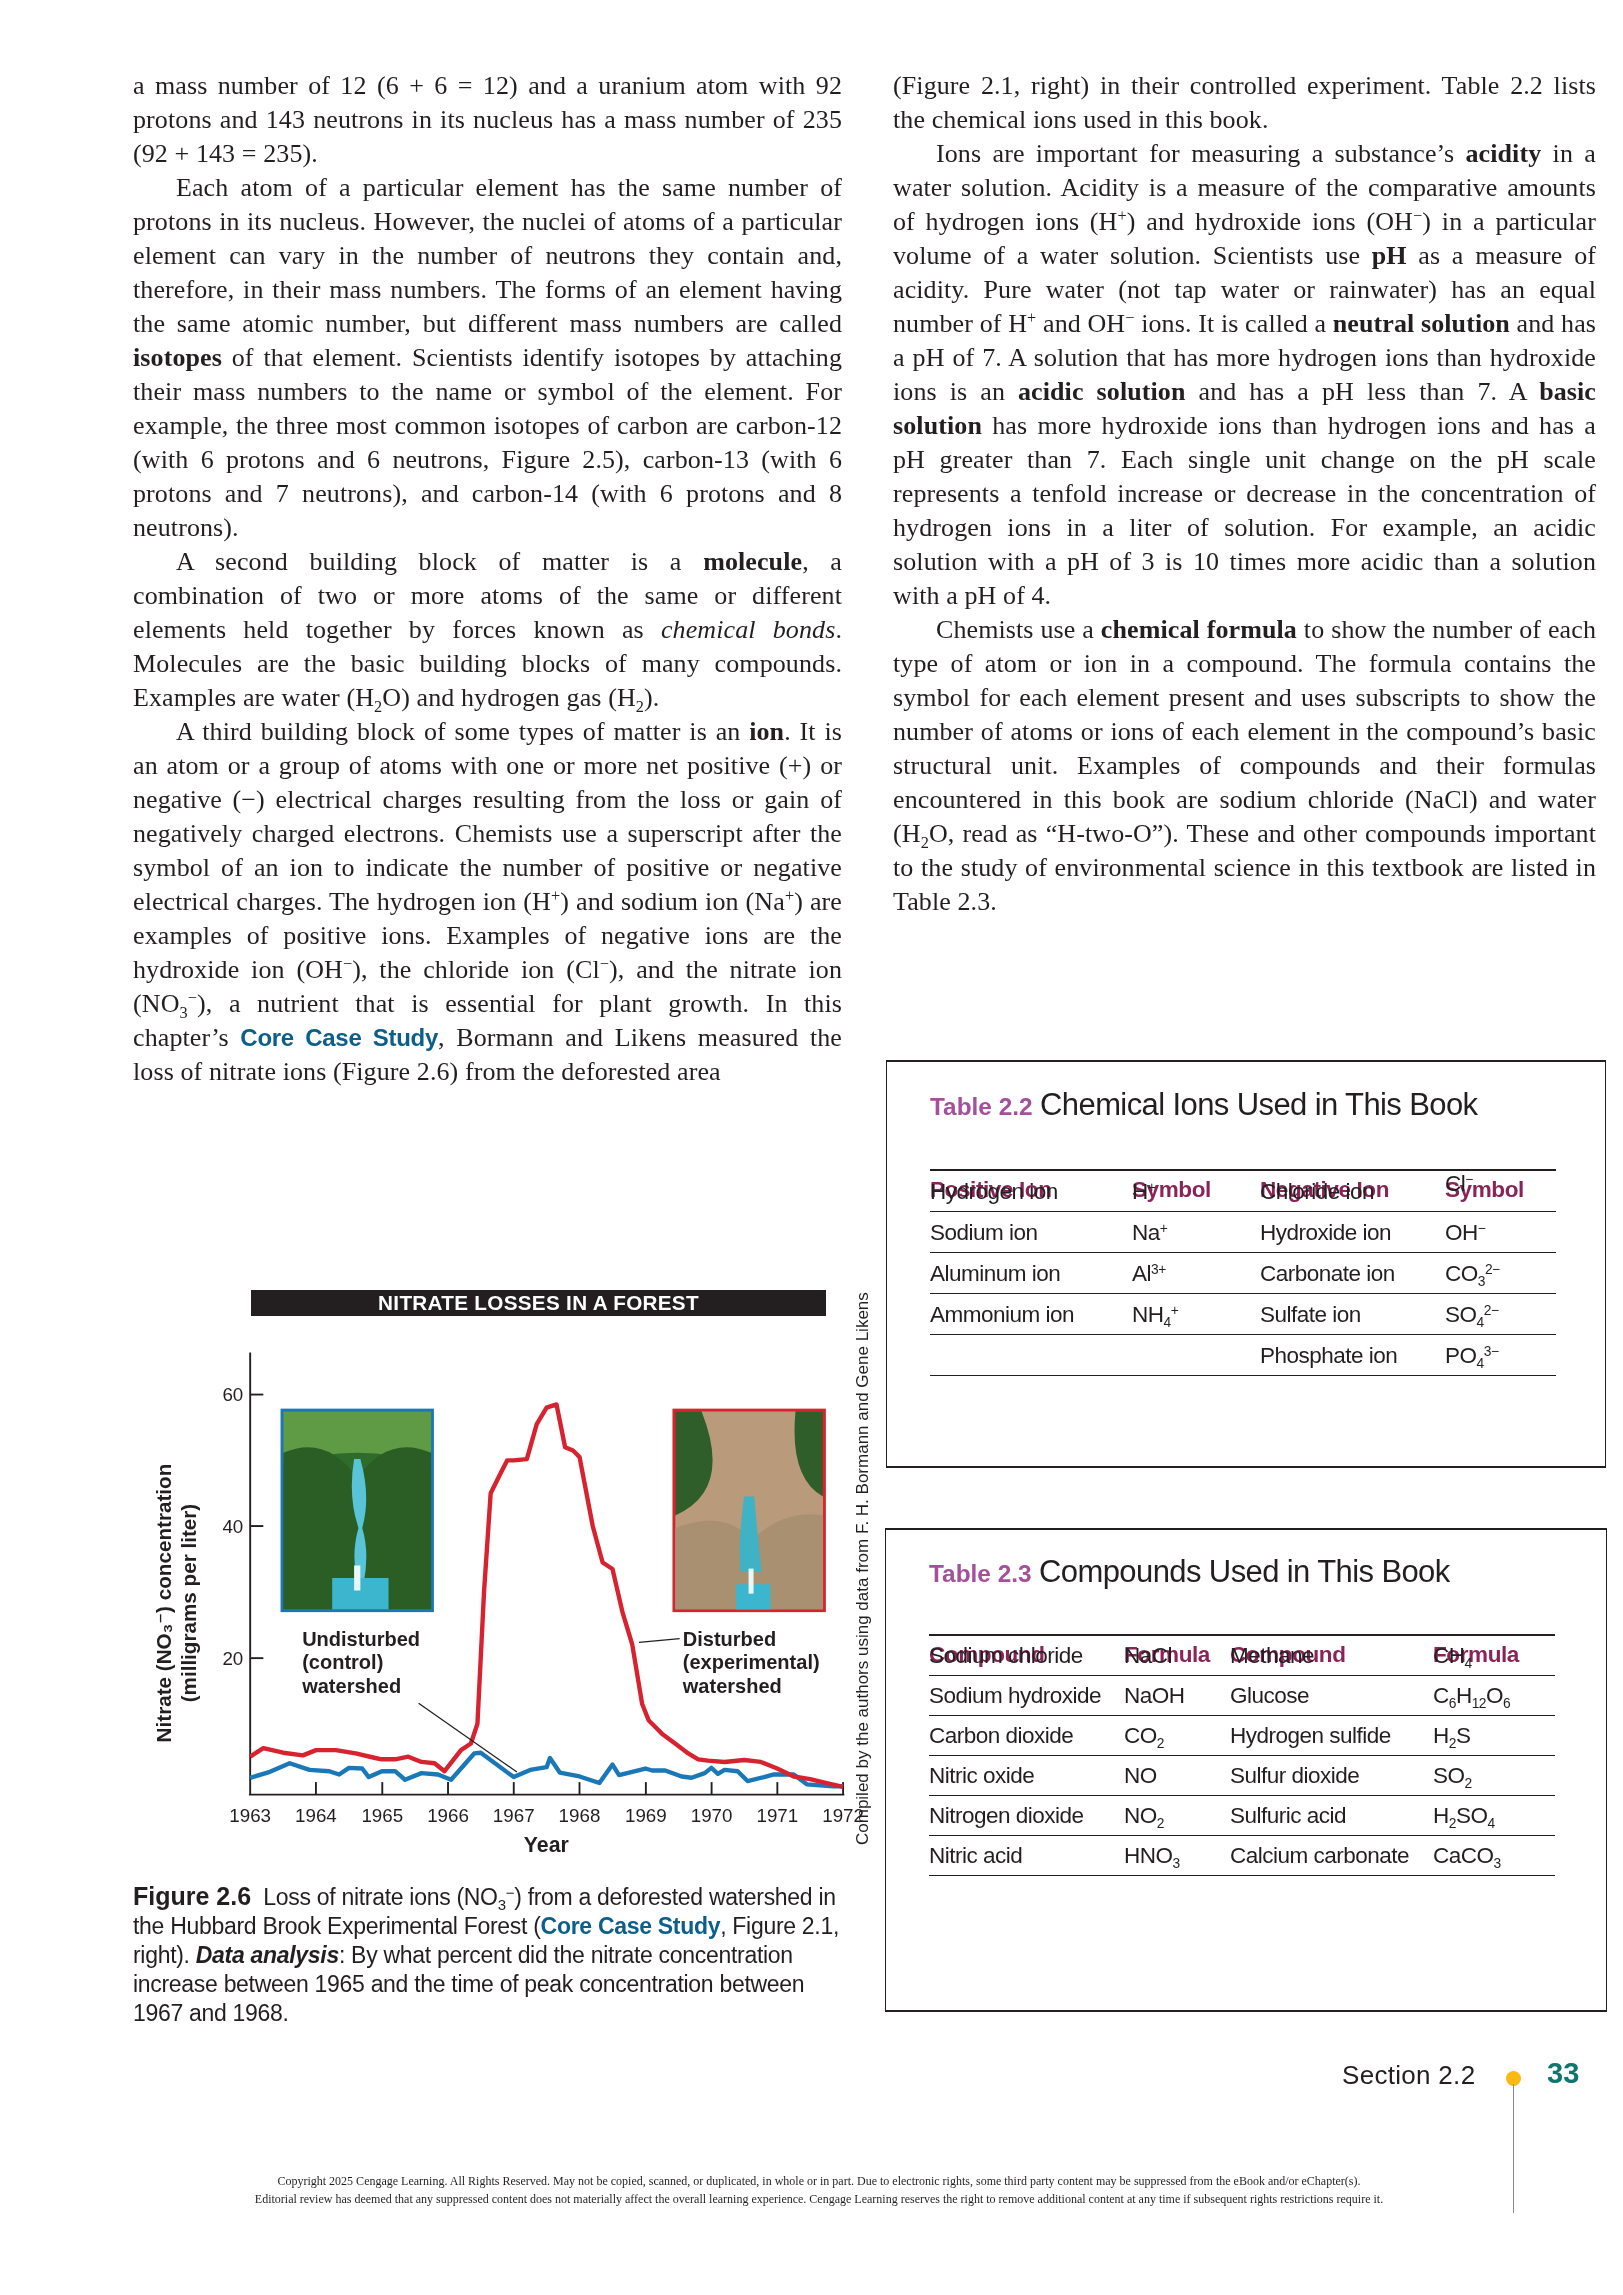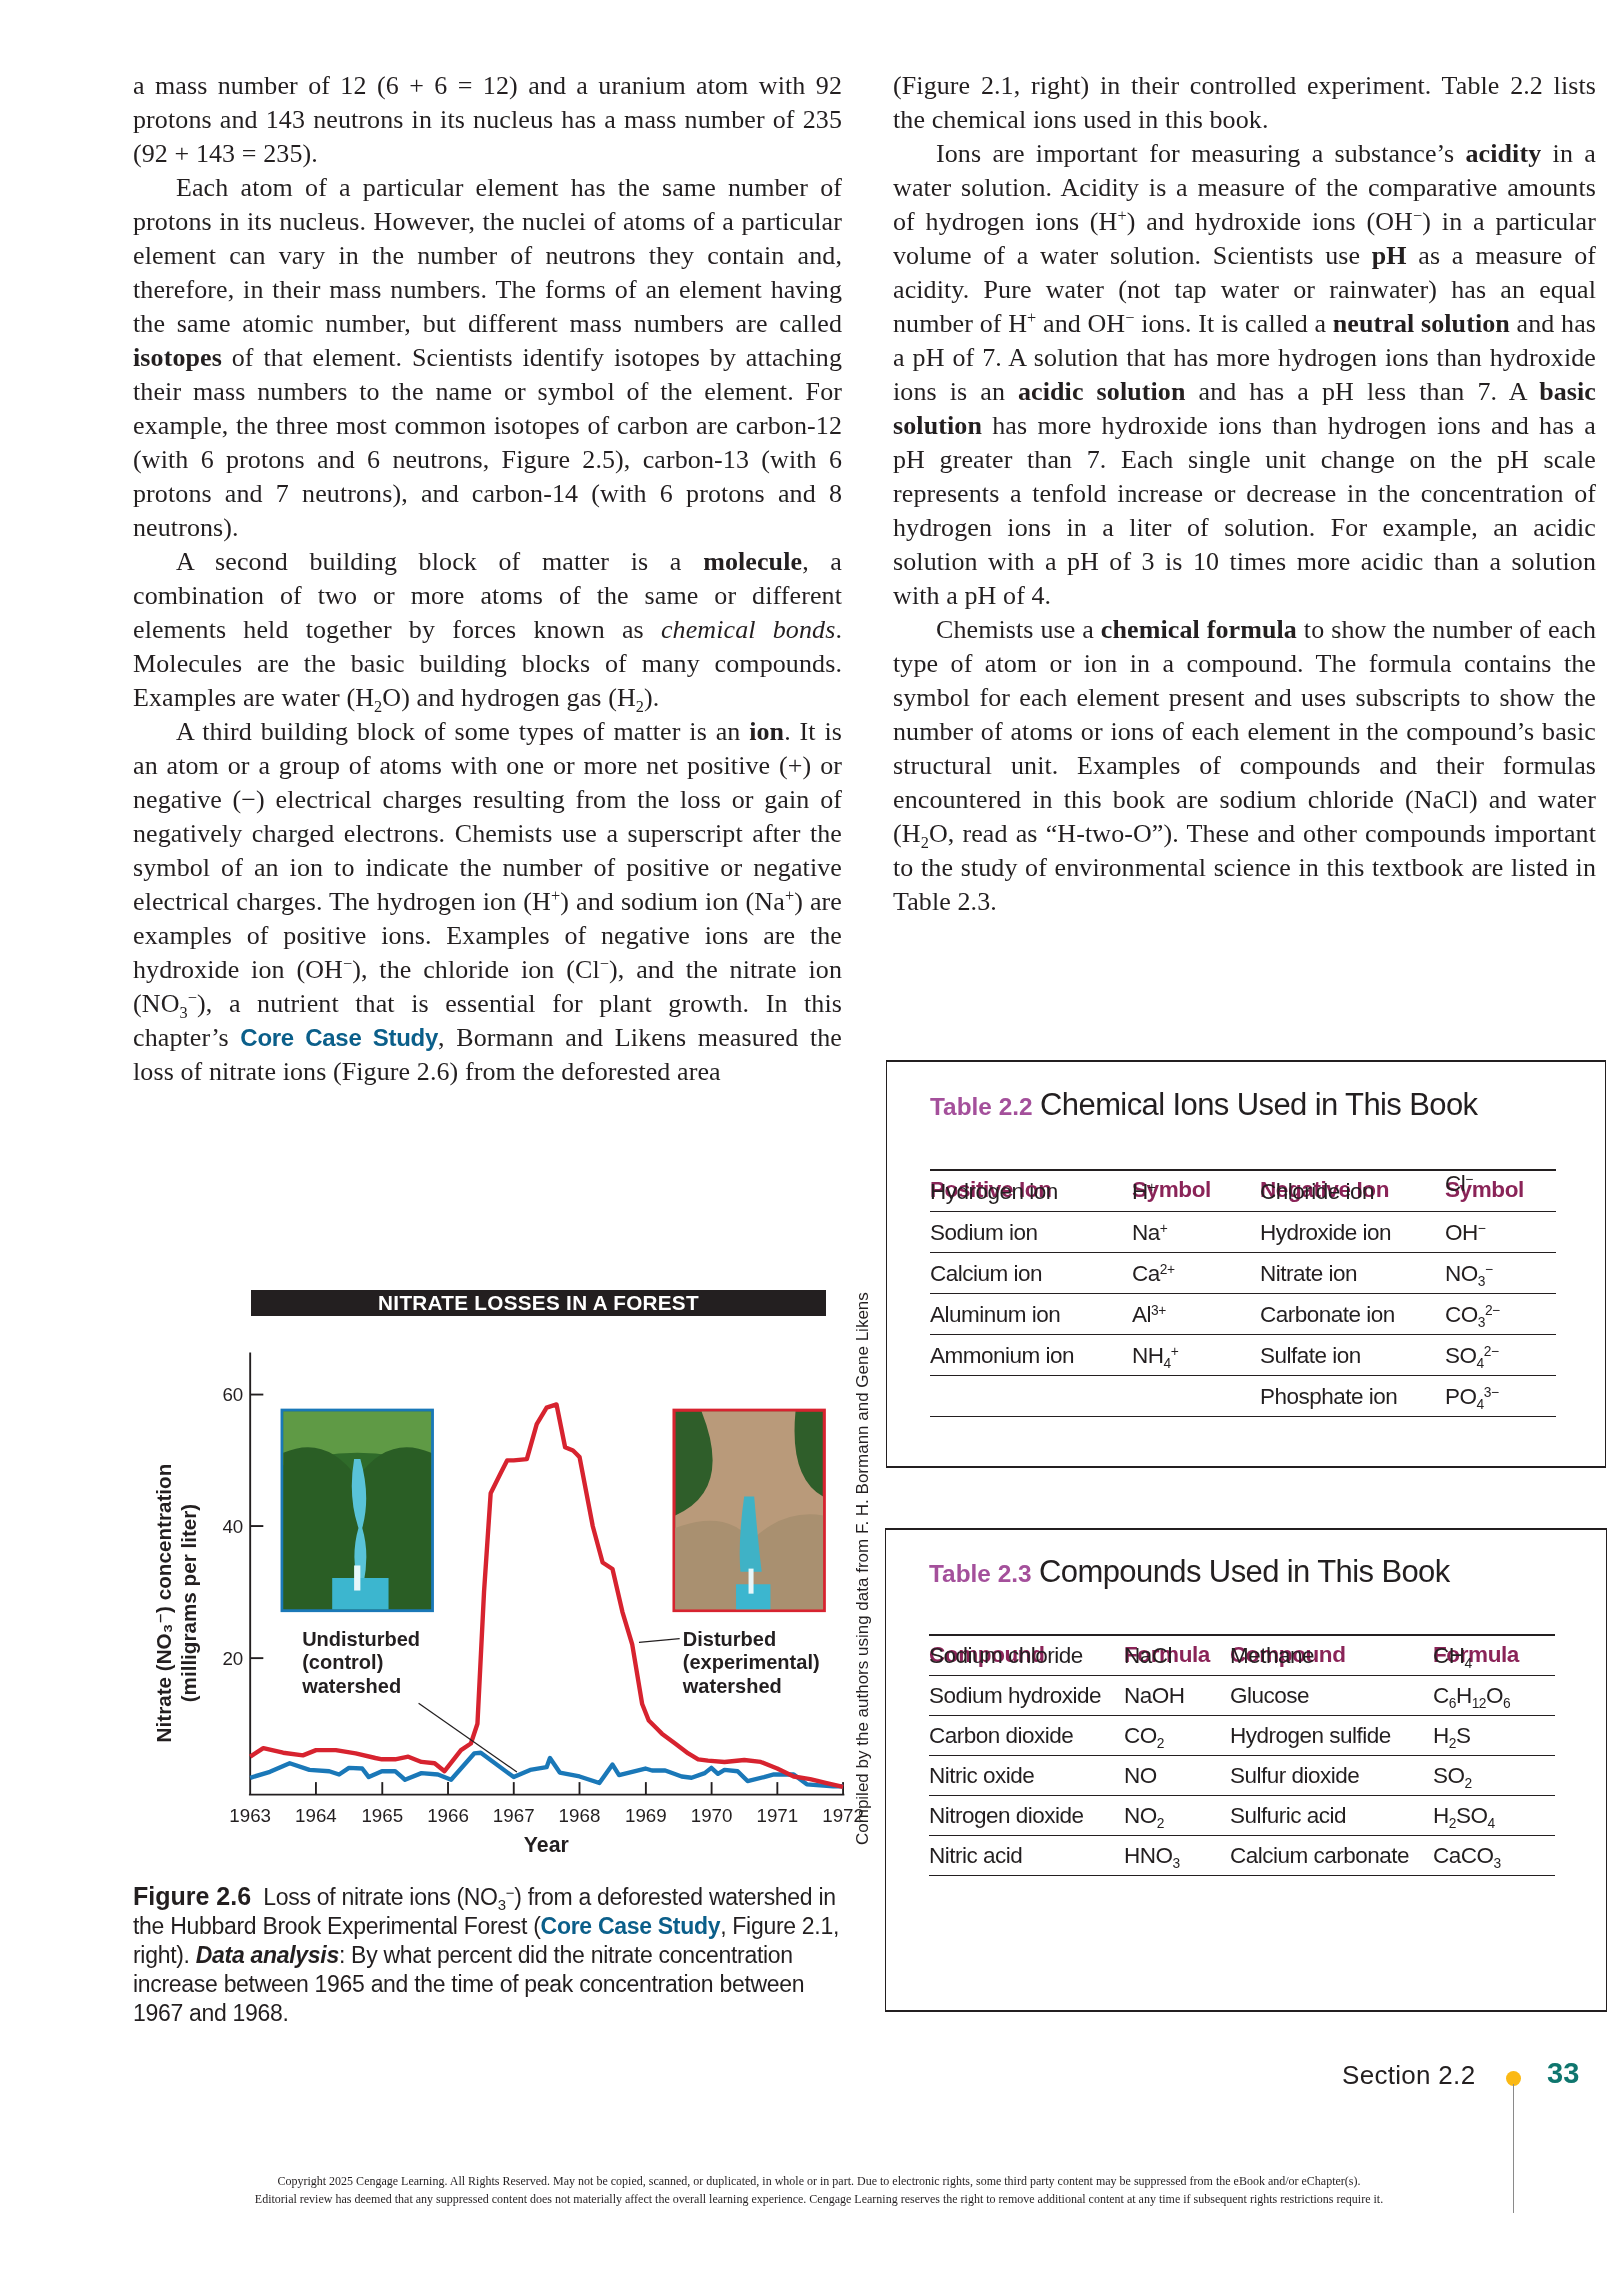--- a/index.html
+++ b/index.html
@@ -179,26 +179,20 @@
         <span style="left:330px;top:7.5px">Chloride ion</span>
         <span style="left:515px;top:0">Cl<sup>−</sup></span>
       </div>
       <div class="grow gcell" style="height:41px">
         <span style="left:0px;top:7.5px">Sodium ion</span>
         <span style="left:202px;top:7.5px">Na<sup>+</sup></span>
         <span style="left:330px;top:7.5px">Hydroxide ion</span>
         <span style="left:515px;top:7.5px">OH<sup>−</sup></span>
       </div>
       <div class="grow gcell" style="height:41px">
-        <span style="left:0px;top:7.5px">Calcium ion</span>
-        <span style="left:202px;top:7.5px">Ca<sup>2+</sup></span>
-        <span style="left:330px;top:7.5px">Nitrate ion</span>
-        <span style="left:515px;top:7.5px">NO<sub>3</sub><sup>−</sup></span>
-      </div>
-      <div class="grow gcell" style="height:41px">
         <span style="left:0px;top:7.5px">Aluminum ion</span>
         <span style="left:202px;top:7.5px">Al<sup>3+</sup></span>
         <span style="left:330px;top:7.5px">Carbonate ion</span>
         <span style="left:515px;top:7.5px">CO<sub>3</sub><sup>2−</sup></span>
       </div>
       <div class="grow gcell" style="height:41px">
         <span style="left:0px;top:7.5px">Ammonium ion</span>
         <span style="left:202px;top:7.5px">NH<sub>4</sub><sup>+</sup></span>
         <span style="left:330px;top:7.5px">Sulfate ion</span>
         <span style="left:515px;top:7.5px">SO<sub>4</sub><sup>2−</sup></span>

